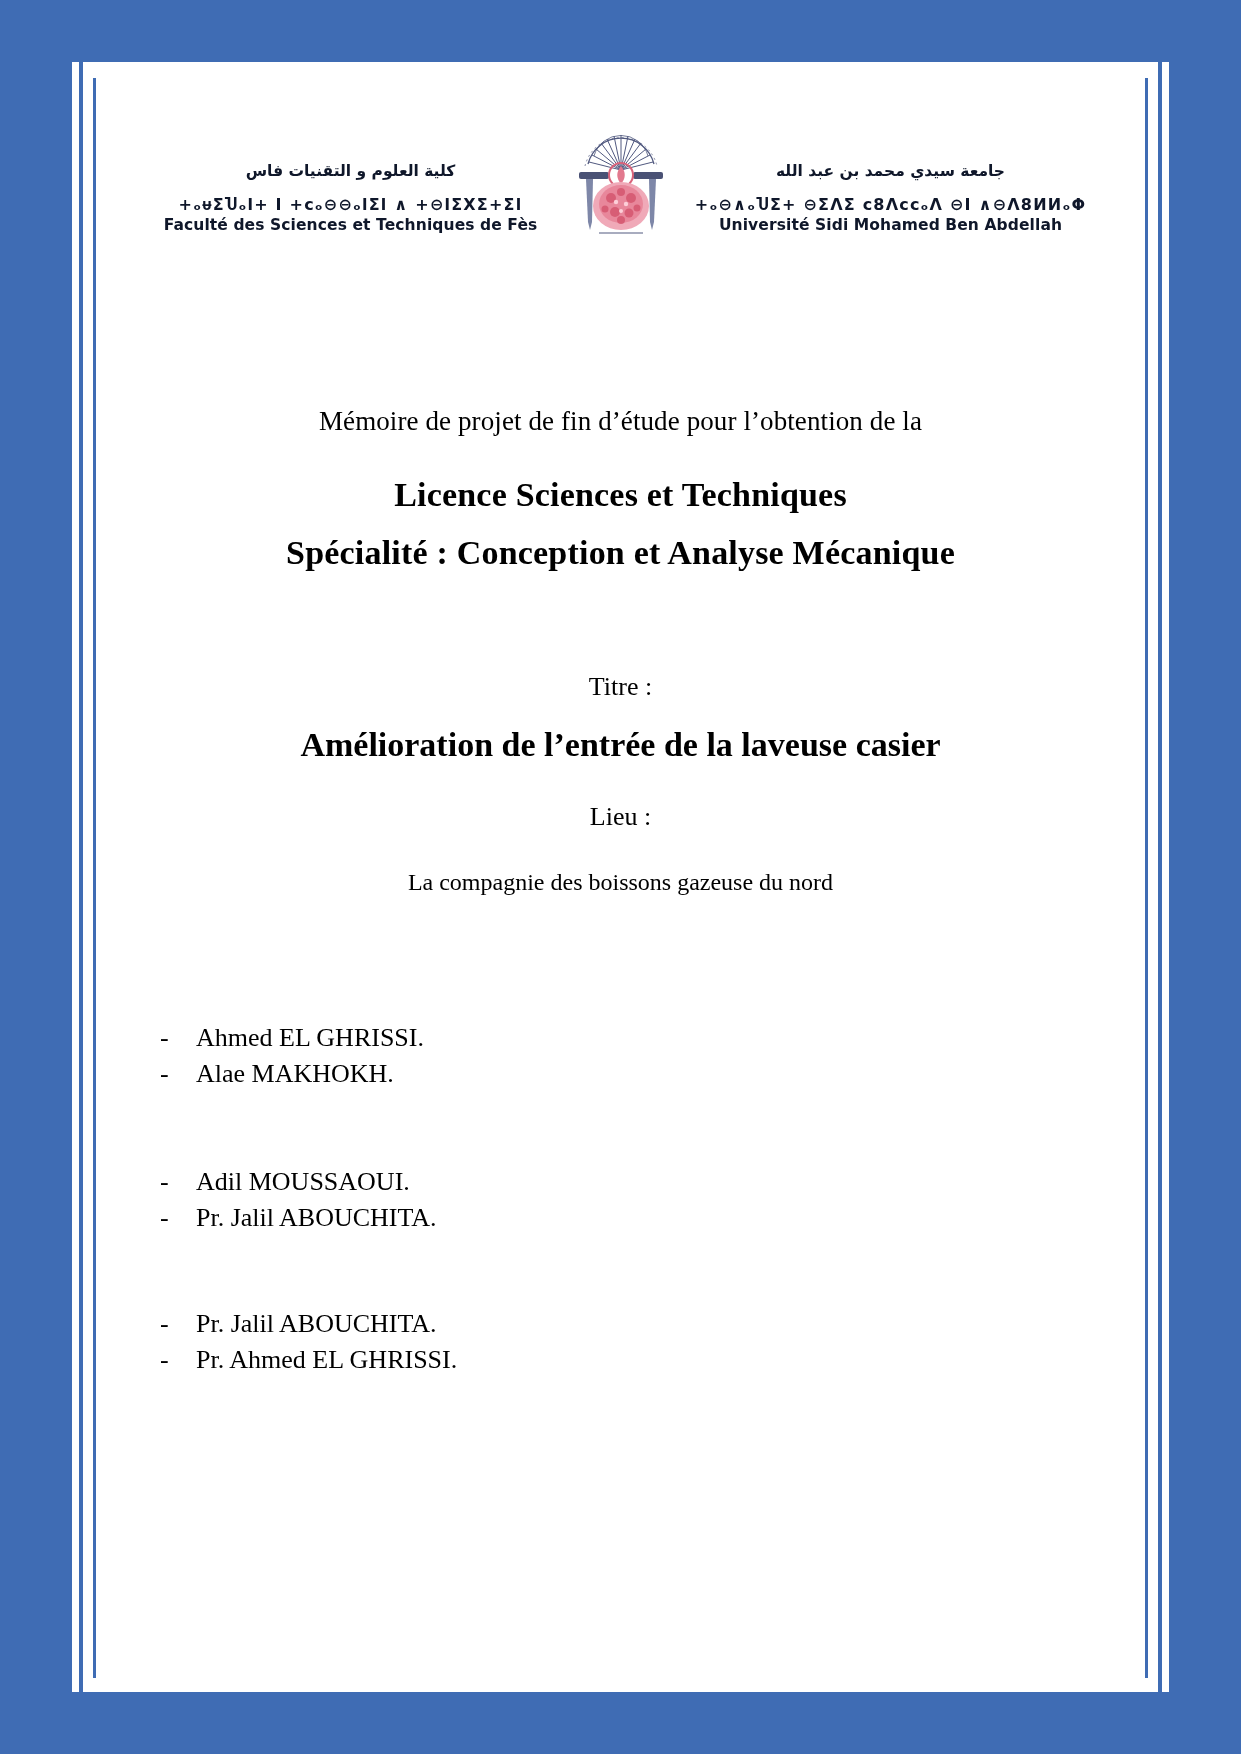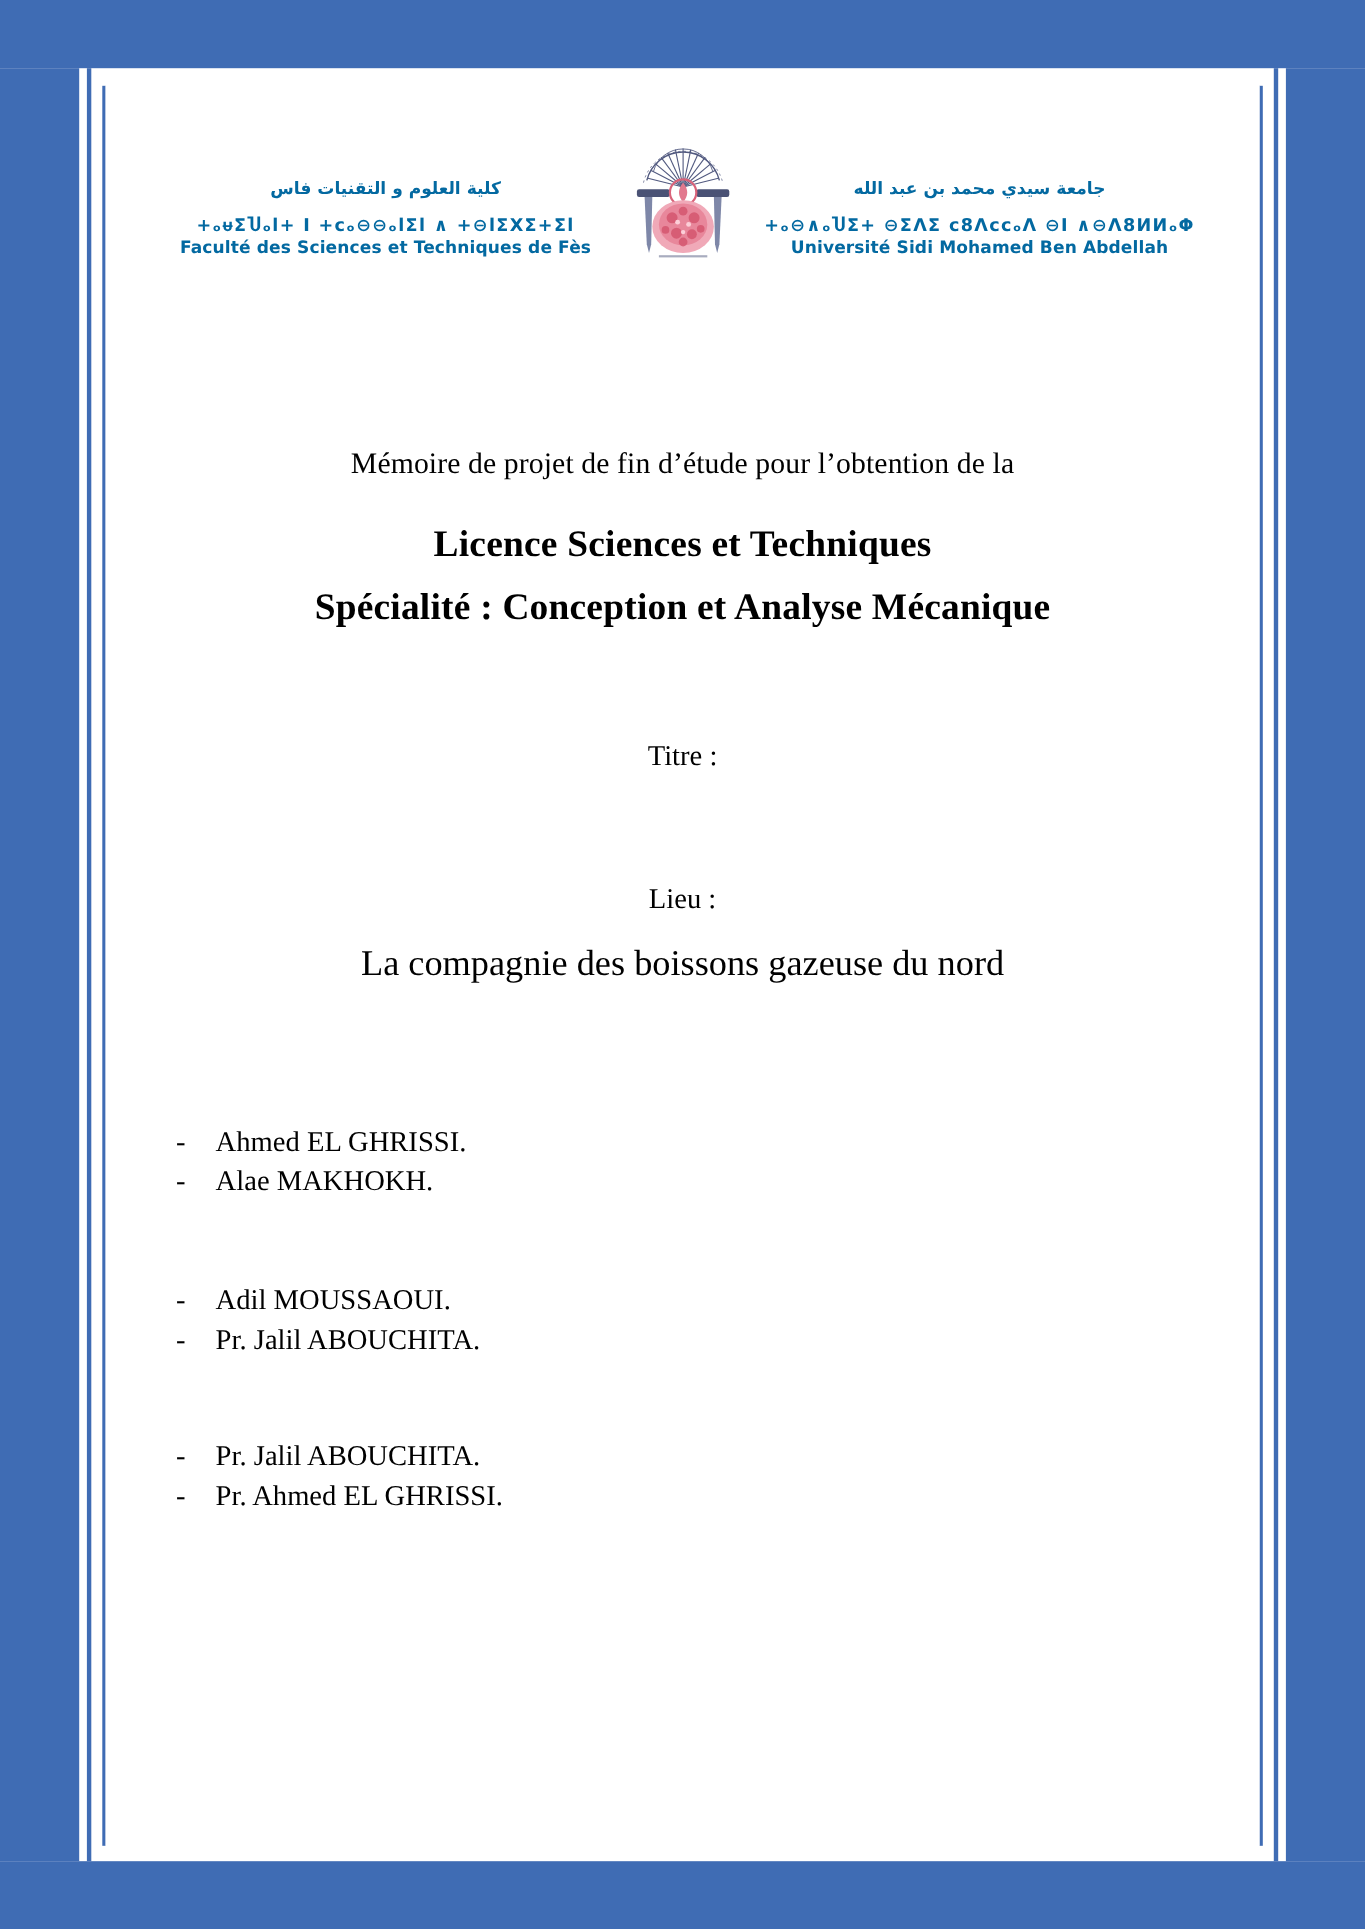--- a/index.html
+++ b/index.html
@@ -41,42 +41,42 @@
     position:absolute;
     left:0;top:48px;
     width:1049px;
     display:flex;
     align-items:flex-end;
     justify-content:center;
     gap:18px;
   }
   .logo-block{
     font-family:"DejaVu Sans","Liberation Sans",sans-serif;
-    color:#0369a1;
+    color:#0f172a;
     text-align:center;
     line-height:1.18;
     padding-bottom:4px;
   }
   .logo-ar{font-size:15.5px;font-weight:bold;direction:rtl;letter-spacing:0px;}
   .logo-tif{font-size:16px;font-weight:bold;letter-spacing:1.2px;margin-top:16px;}
   .logo-fr{font-size:15.5px;font-weight:bold;letter-spacing:0.1px;margin-top:1px;}
   .logo-left{width:400px;}
   .logo-right{width:400px;}
 
   
   .emblem{width:104px;height:112px;position:relative;flex:0 0 auto;}
   .emblem svg{display:block;width:104px;height:112px;}
 
   
   .c{text-align:center;}
   .line-sub{font-size:27px;margin:0;letter-spacing:0.1px;}
   .line-big{font-size:34px;font-weight:bold;margin:0;letter-spacing:0.2px;}
   .line-mid{font-size:26px;margin:0;}
   .line-title{font-size:34px;font-weight:bold;margin:0;}
-  .line-small{font-size:33px;margin:0;}
+  .line-small{font-size:24px;margin:11px;}
   .line-jury{font-size:26px;font-weight:bold;margin:0;}
 
   .blk{position:absolute;left:0;width:1049px;}
 
   
   .names{position:absolute;left:64px;width:800px;}
   .names .row{
     display:flex;
     align-items:baseline;
     font-size:26px;
@@ -179,20 +179,23 @@
   </div>
 
   <div class="blk c" style="top:456px;">
     <p class="line-big">Spécialité : Conception et Analyse Mécanique</p>
   </div>
 
   <div class="blk c" style="top:594px;">
     <p class="line-mid">Titre :</p>
   </div>
 
+  <div class="blk c" style="top:648px;">
+    <p class="line-title">Amélioration de l’entrée de la laveuse casier</p>
+  </div>
 
   <div class="blk c" style="top:724px;">
     <p class="line-mid">Lieu :</p>
   </div>
 
   <div class="blk c" style="top:780px;">
     <p class="line-small">La compagnie des boissons gazeuse du nord</p>
   </div>
 
 

